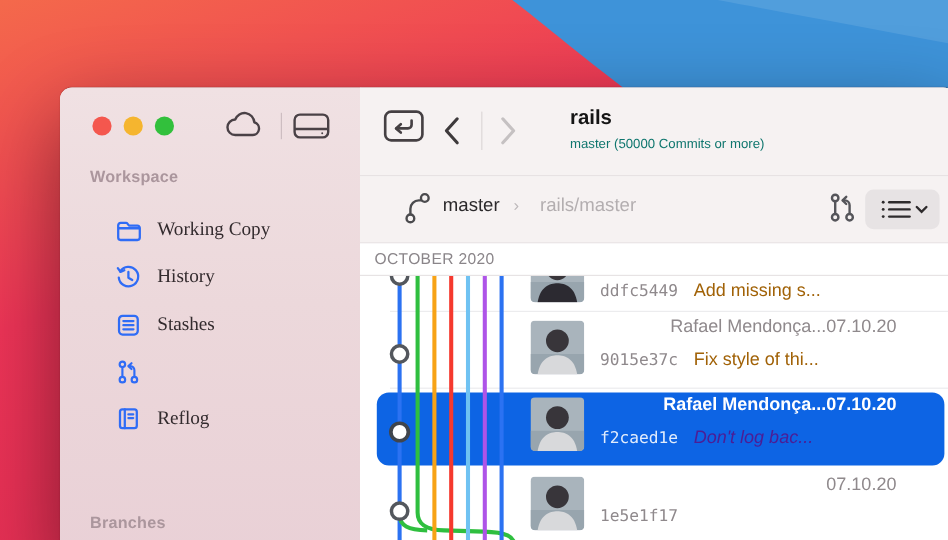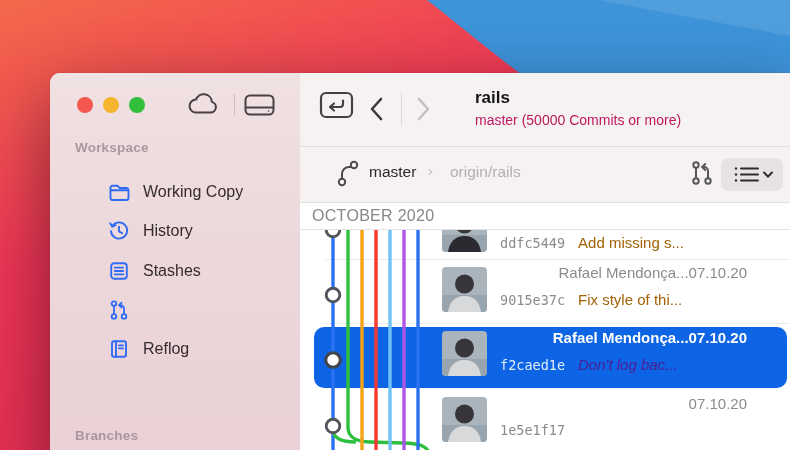--- a/index.html
+++ b/index.html
@@ -19,49 +19,49 @@
   .sidebar{position:absolute;left:0;top:0;width:250px;height:100%;
            background:linear-gradient(180deg,#f0e1e3 0%,#ecd8db 45%,#e9d0d6 100%);
            border-right:1px solid #d9c9cd;}
   .traffic{position:absolute;top:24px;width:16px;height:16px;border-radius:50%;}
   .t-close{left:27px}.t-min{left:53px}.t-zoom{left:79px}
   .sb-toolbar-icon{position:absolute;top:18px;color:#4a4146;}
   .sb-cloud{left:135px}.sb-drive{left:193px}
   .sb-divider{position:absolute;left:184px;top:21px;width:1px;height:22px;background:#cdbdc1;}
   .sb-section{position:absolute;left:25px;font-size:13.5px;font-weight:700;color:#ab969d;letter-spacing:.2px;}
   .sec-workspace{top:67px}.sec-branches{top:355px}
-  .sb-item{position:absolute;left:18px;width:296px;height:30px;display:flex;align-items:center;}
+  .sb-item{position:absolute;left:6px;width:296px;height:30px;display:flex;align-items:center;font-family:Liberation Serif, serif;}
   .sb-item .ic{position:absolute;left:40px;width:22px;height:22px;color:#2f6cf6;}
   .sb-item .lbl{position:absolute;left:75px;font-size:16px;color:#332b2e;}
   .it-0{top:104px}.it-1{top:143px}.it-2{top:183px}.it-3{top:222px}.it-4{top:261px}.it-5{top:301px}
 
   
   .main{position:absolute;left:250px;top:0;right:0;bottom:0;background:#fff;}
   .toolbar{position:absolute;left:0;top:0;right:0;height:73px;background:#f6f2f2;border-bottom:1px solid #e3dedf;}
   .repo-btn{position:absolute;left:19px;top:16px;width:36px;height:32px;color:#454043;}
   .nav-back{position:absolute;left:66px;top:22px;width:22px;height:28px;color:#3e3a3c;}
   .nav-divider{position:absolute;left:101px;top:20px;width:1px;height:32px;background:#dcd7d8;}
   .nav-fwd{position:absolute;left:112px;top:22px;width:22px;height:28px;color:#c5c1c2;}
   .title-block{position:absolute;left:175px;top:15px;}
   .wtitle{font-size:17px;font-weight:700;color:#151515;line-height:20px;}
-  .wsub{font-size:14px;color:#be185d;line-height:19px;margin-top:3px;}
+  .wsub{font-size:11px;color:#0f766e;line-height:19px;margin-top:3px;}
 
   .branchbar{position:absolute;left:0;top:74px;right:0;height:55px;background:#f6f2f2;border-bottom:1px solid #e3dedf;}
   .branch-ic{position:absolute;left:36px;top:11px;width:24px;height:30px;color:#4b4b4e;}
   .branch-cur{position:absolute;left:69px;top:16px;font-size:15.5px;font-weight:500;color:#2b292b;}
   .branch-chev{position:absolute;left:128px;top:16px;font-size:14px;color:#bdb8ba;}
   .branch-remote{position:absolute;left:150px;top:16px;font-size:15.5px;color:#b3aeb0;}
   .pr-btn{position:absolute;left:388px;top:11px;width:28px;height:30px;color:#55555a;}
   .view-btn{position:absolute;left:421px;top:11px;width:62px;height:33px;background:#e7e3e4;border-radius:7px;color:#2e2b2c;}
 
   
   .list{position:absolute;left:0;top:130px;right:0;bottom:0;background:#fff;}
   .list-header{position:absolute;left:0;top:0;right:0;height:26px;background:#fff;z-index:5;
                border-bottom:1px solid #e7e3e4;line-height:26px;}
-  .list-header span{margin-left:12px;font-size:16px;color:#8a8589;letter-spacing:.3px;}
+  .list-header span{margin-left:12px;font-size:13px;color:#8a8589;letter-spacing:.3px;}
   .rowsep{position:absolute;left:25px;right:0;height:1px;background:#ececee;z-index:1;}
   .sep-1{top:56px}.sep-2{top:120px}
   .sel-row{position:absolute;left:14px;top:124px;width:473px;height:61px;border-radius:10px;z-index:1;}
   .graph{position:absolute;left:0;top:0;z-index:3;}
   .avatar{position:absolute;left:142px;width:45px;height:45px;border-radius:4px;overflow:hidden;z-index:2;}
   .av-0{top:4px}.av-1{top:64px}.av-2{top:128px}.av-3{top:194px}
   .ctext{position:absolute;left:200px;width:247px;z-index:4;}
   .ct-0{top:31px}.ct-1{top:61px}.ct-2{top:126px}.ct-3{top:192px}
   .cline1{display:flex;justify-content:flex-end;align-items:baseline;height:21px;}
   .cline2{display:flex;align-items:baseline;gap:13px;height:21px;margin-top:6px;}
@@ -205,21 +205,21 @@
       <div class="branchbar">
         <div class="branch-ic">
           <svg width="24" height="30" viewBox="0 0 24 30" fill="none" stroke="currentColor" stroke-width="2" stroke-linecap="round">
             <circle cx="6" cy="24" r="3.2"></circle>
             <circle cx="18" cy="7" r="3.2"></circle>
             <path d="M6,20.6 V16 a7,7 0 0 1 7,-7 h1.6"></path>
           </svg>
         </div>
         <span class="branch-cur">master</span>
         <span class="branch-chev">›</span>
-        <span class="branch-remote">origin/rails</span>
+        <span class="branch-remote">rails/master</span>
 
         <div class="pr-btn">
           <svg width="28" height="30" viewBox="0 0 28 30" fill="none" stroke="currentColor" stroke-width="2" stroke-linecap="round" stroke-linejoin="round">
             <circle cx="8" cy="7" r="2.7"></circle>
             <circle cx="8" cy="23" r="2.7"></circle>
               <circle cx="20" cy="23" r="2.7"></circle>
             <line x1="8" y1="9.8" x2="8" y2="20.2"></line>
             <path d="M20,20.2 V13 a4,4 0 0 0 -4,-4 h-1.6"></path>
             <path d="M17.2,6 L14.2,9 L17.2,12"></path>
           </svg>

